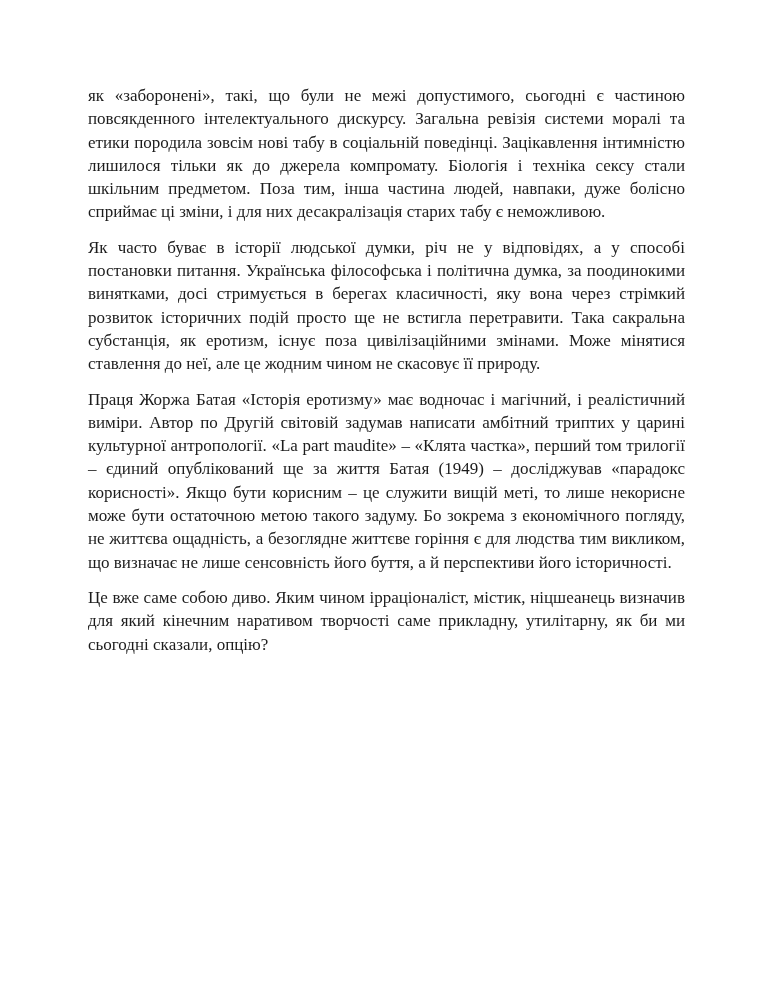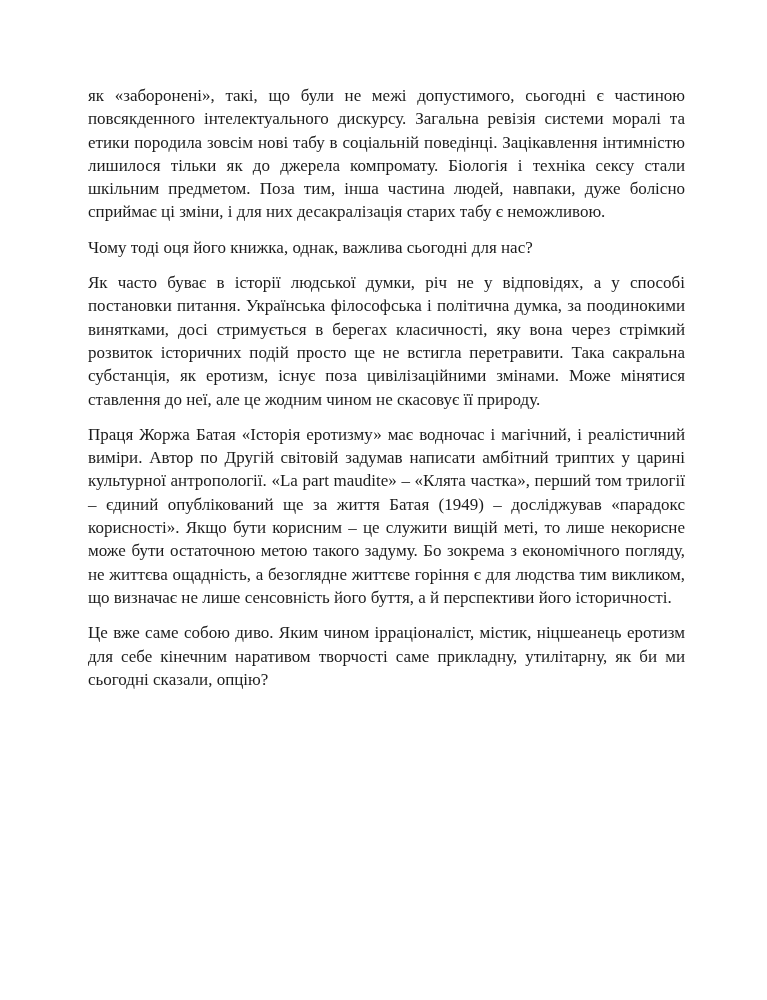--- a/index.html
+++ b/index.html
@@ -35,18 +35,17 @@
   .text-block p:last-child {
     margin-bottom: 0;
   }
 </style>
 </head>
 <body>
 
 <div class="page">
   <div class="text-block">
     <p>як «заборонені», такі, що були не межі допустимого, сьогодні є частиною повсякденного інтелектуального дискурсу. Загальна ревізія системи моралі та етики породила зовсім нові табу в соціальній поведінці. Зацікавлення інтимністю лишилося тільки як до джерела компромату. Біологія і техніка сексу стали шкільним предметом. Поза тим, інша частина людей, навпаки, дуже болісно сприймає ці зміни, і для них десакралізація старих табу є неможливою.</p>
-    <p>Чому тоді оця його книжка, однак, важлива сьогодні для нас?</p>
     <p>Як часто буває в історії людської думки, річ не у відповідях, а у способі постановки питання. Українська філософська і політична думка, за поодинокими винятками, досі стримується в берегах класичності, яку вона через стрімкий розвиток історичних подій просто ще не встигла перетравити. Така сакральна субстанція, як еротизм, існує поза цивілізаційними змінами. Може мінятися ставлення до неї, але це жодним чином не скасовує її природу.</p>
     <p>Праця Жоржа Батая «Історія еротизму» має водночас і магічний, і реалістичний виміри. Автор по Другій світовій задумав написати амбітний триптих у царині культурної антропології. «La part maudite» – «Клята частка», перший том трилогії – єдиний опублікований ще за життя Батая (1949) – досліджував «парадокс корисності». Якщо бути корисним – це служити вищій меті, то лише некорисне може бути остаточною метою такого задуму. Бо зокрема з економічного погляду, не життєва ощадність, а безоглядне життєве горіння є для людства тим викликом, що визначає не лише сенсовність його буття, а й перспективи його історичності.</p>
-    <p>Це вже саме собою диво. Яким чином ірраціоналіст, містик, ніцшеанець еротизм для себе кінечним наративом творчості саме прикладну, утилітарну, як би ми сьогодні сказали, опцію?</p>
+    <p>Це вже саме собою диво. Яким чином ірраціоналіст, містик, ніцшеанець визначив для який кінечним наративом творчості саме прикладну, утилітарну, як би ми сьогодні сказали, опцію?</p>
   </div>
 </div>
 
 </body></html>

